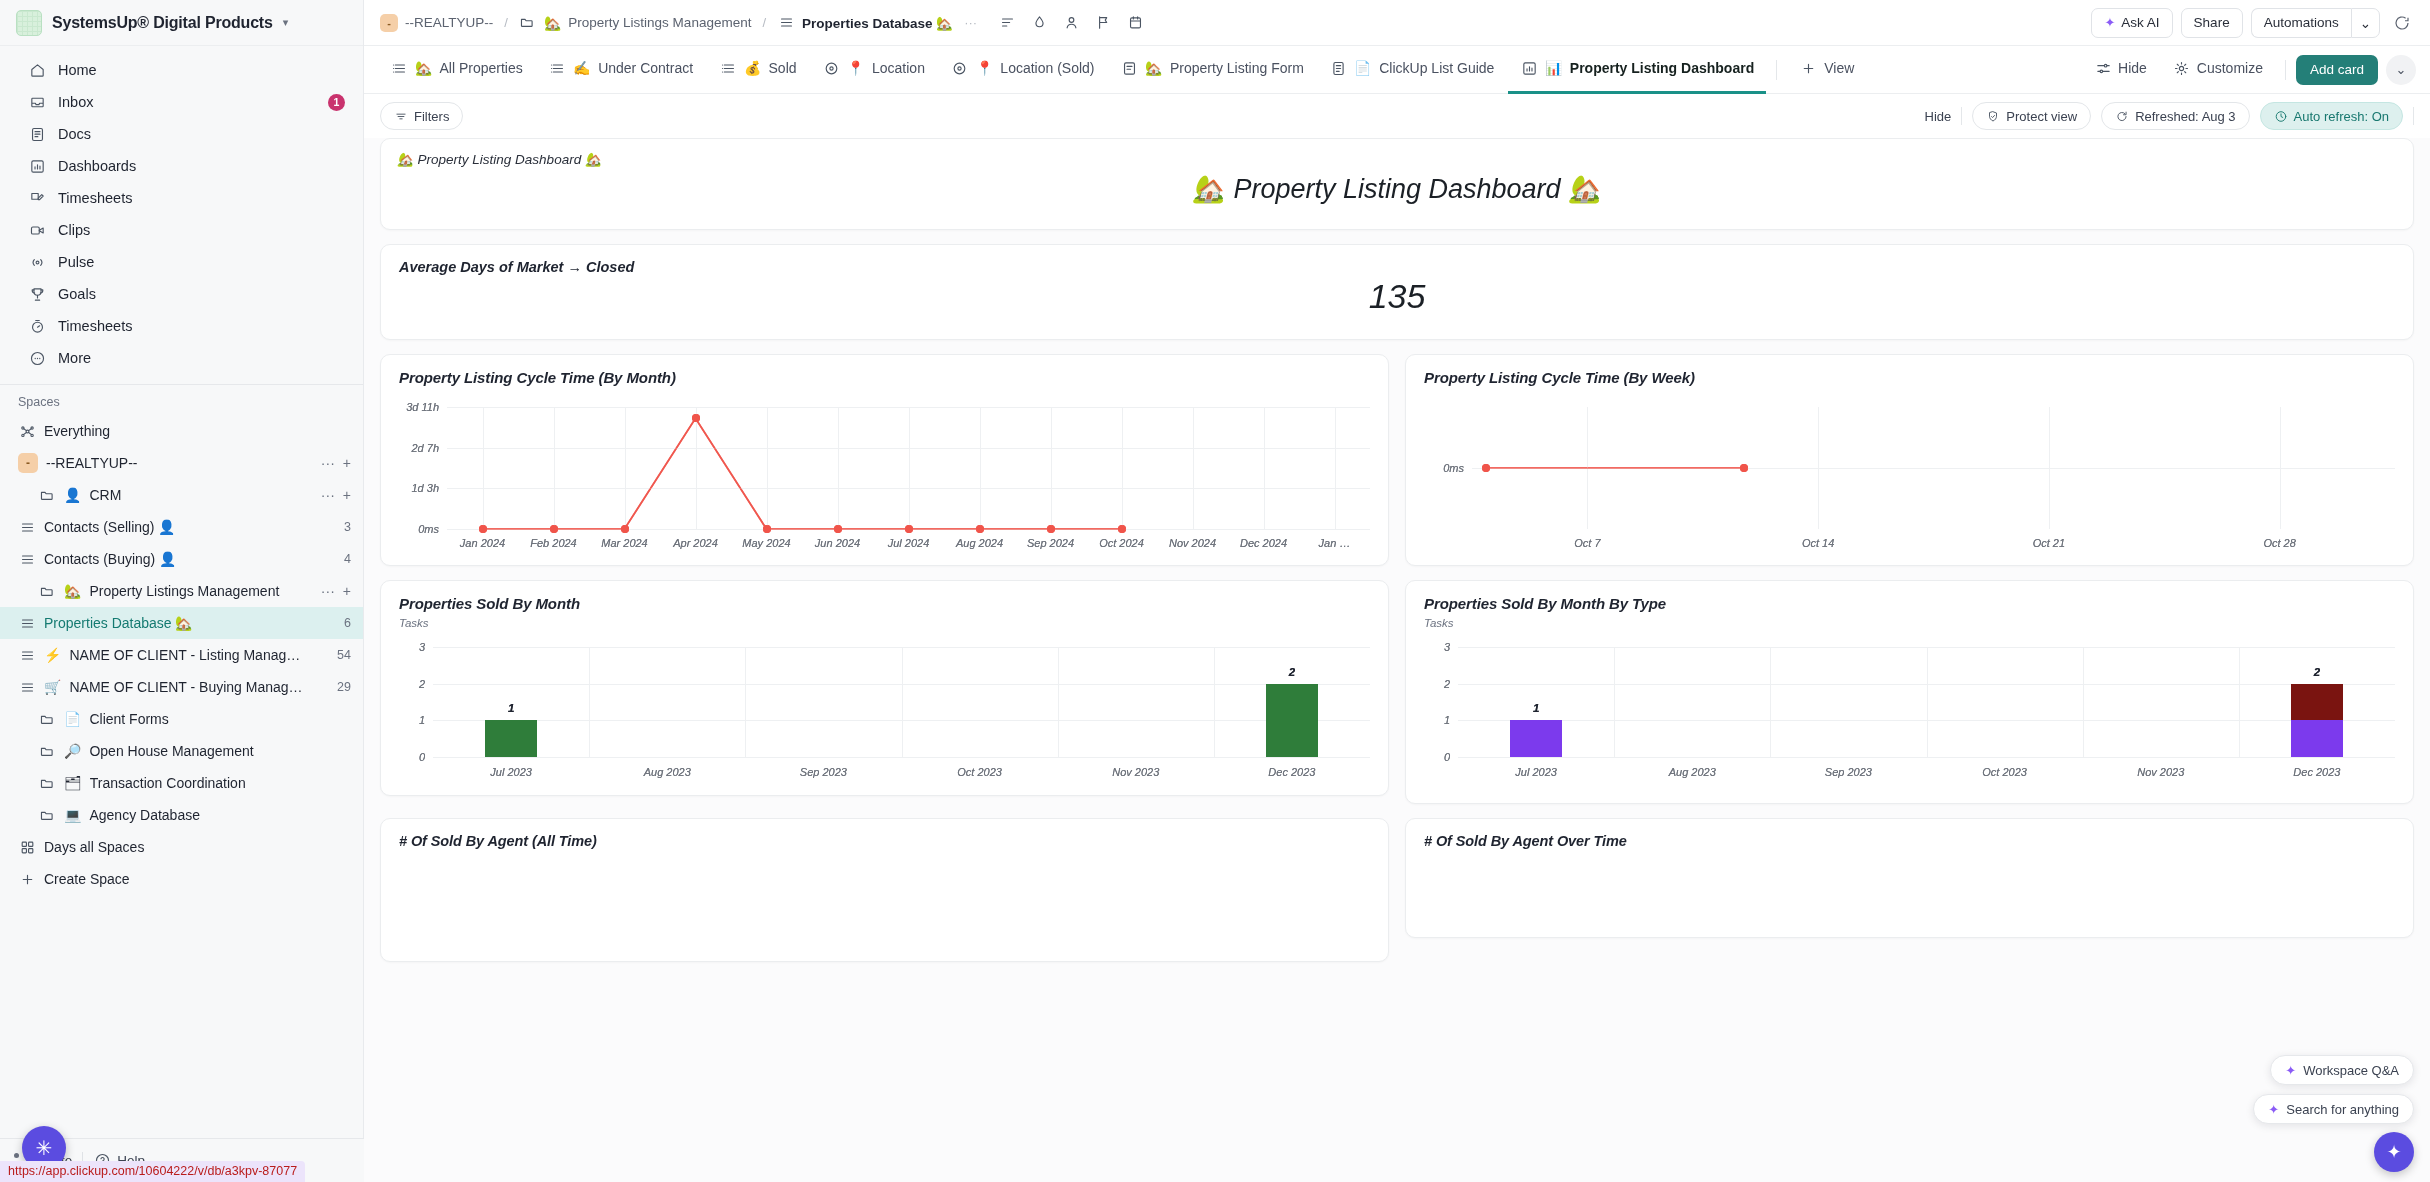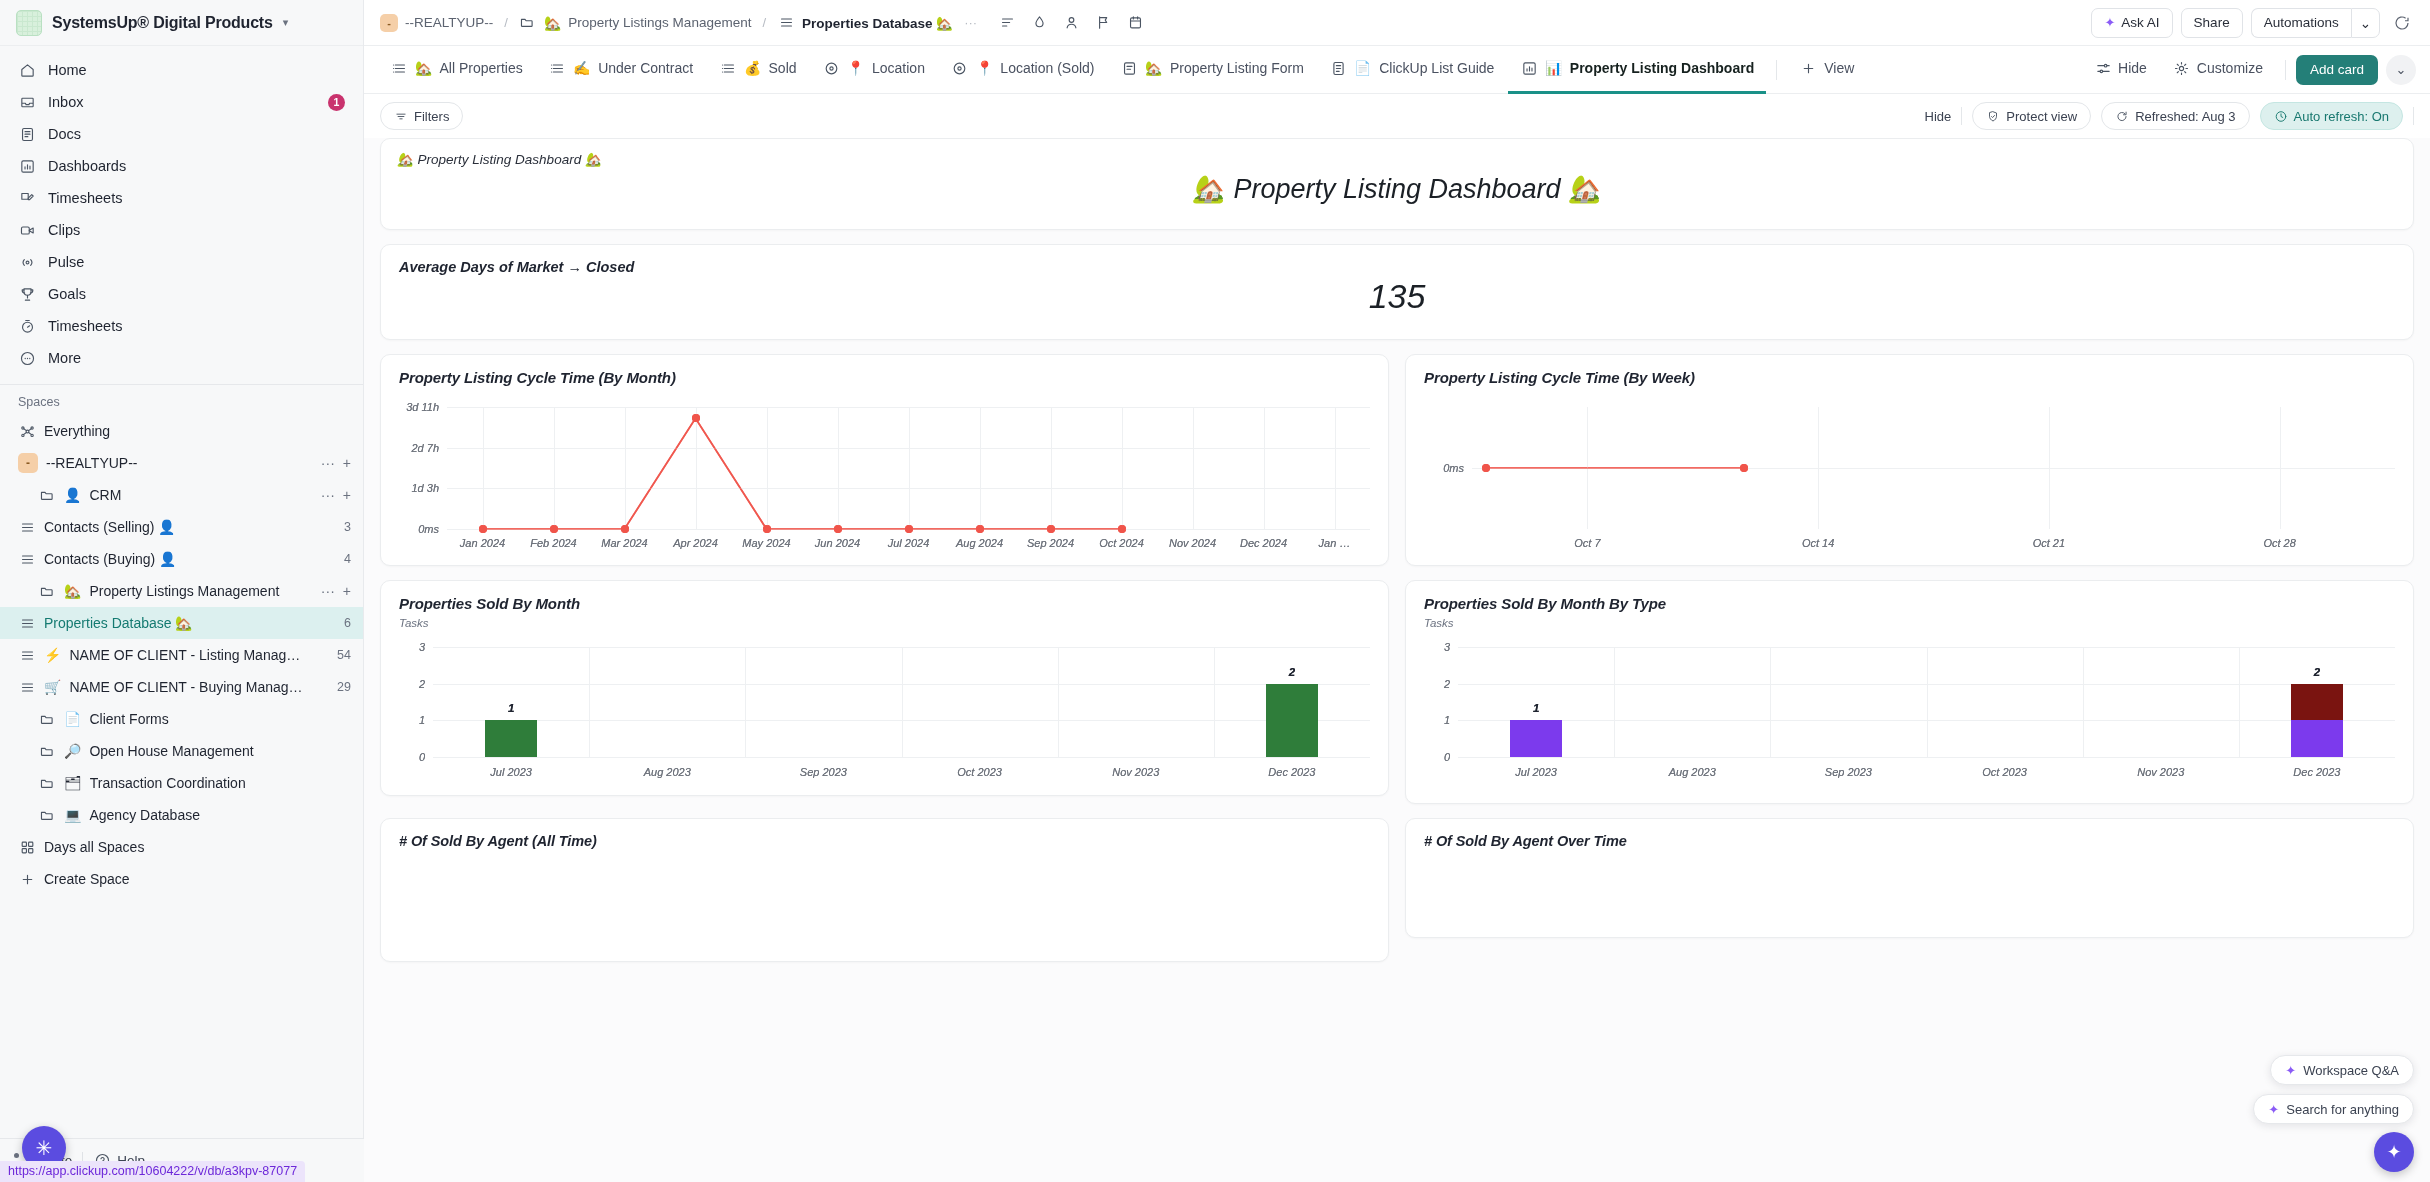--- a/index.html
+++ b/index.html
@@ -27,21 +27,21 @@
   }
   .ws-logo {
     width: 26px; height: 26px; border-radius: 5px;
     background: #d8f0dc; border: 1px solid #b9e0c2;
     background-image: linear-gradient(#c9e8cf 1px, transparent 1px), linear-gradient(90deg, #c9e8cf 1px, transparent 1px);
     background-size: 5px 5px;
   }
   .ws-name { font-size: 16px; font-weight: 700; color: #1f2430; letter-spacing: -0.2px; }
   .chev { color: #6b7280; font-size: 11px; }
 
-  .nav { padding: 8px 0 4px 0; }
+  .nav { padding: 8px 0 4px 0; margin-left: 10px; }
   .nav-item {
     height: 32px; display: flex; align-items: center; gap: 12px;
     padding: 0 18px; font-size: 14.5px; color: #1f2430; cursor: pointer; position: relative;
   }
   .nav-label { flex: 1; }
   .badge-pill {
     background: #c9336e; color: #fff; border-radius: 999px;
     min-width: 17px; height: 17px; font-size: 10.5px; font-weight: 700;
     display: flex; align-items: center; justify-content: center; padding: 0 5px;
   }
@@ -78,21 +78,21 @@
   .grid-dots i { width: 5px; height: 5px; border-radius: 50%; background: #6b7280; display: block; }
   .sb-b-item { font-size: 13.5px; color: #3b4251; display: flex; align-items: center; gap: 6px; }
   .sb-b-divider { width: 1px; height: 18px; background: #dfe2e6; }
   .fab {
     position: absolute; left: 22px; bottom: 12px; width: 44px; height: 44px; border-radius: 50%;
     background: #5b4ce0; color: #fff; display: flex; align-items: center; justify-content: center;
     font-size: 20px; box-shadow: 0 3px 10px rgba(0,0,0,.25); z-index: 5;
   }
   .statusbar {
     position: absolute; left: 0; bottom: 0; z-index: 9;
-    background: #ece4fb; color: #6d28d9; font-size: 12.5px;
+    background: #ece4fb; color: #b91c1c; font-size: 12.5px;
     padding: 3px 8px 4px 8px; border-radius: 0 4px 0 0; white-space: nowrap;
   }
 
   
   .main { flex: 1; display: flex; flex-direction: column; min-width: 0; background: #fff; }
 
   .topbar {
     height: 46px; display: flex; align-items: center; gap: 8px;
     padding: 0 14px 0 16px; border-bottom: 1px solid #eceef0; background: #fff;
   }

